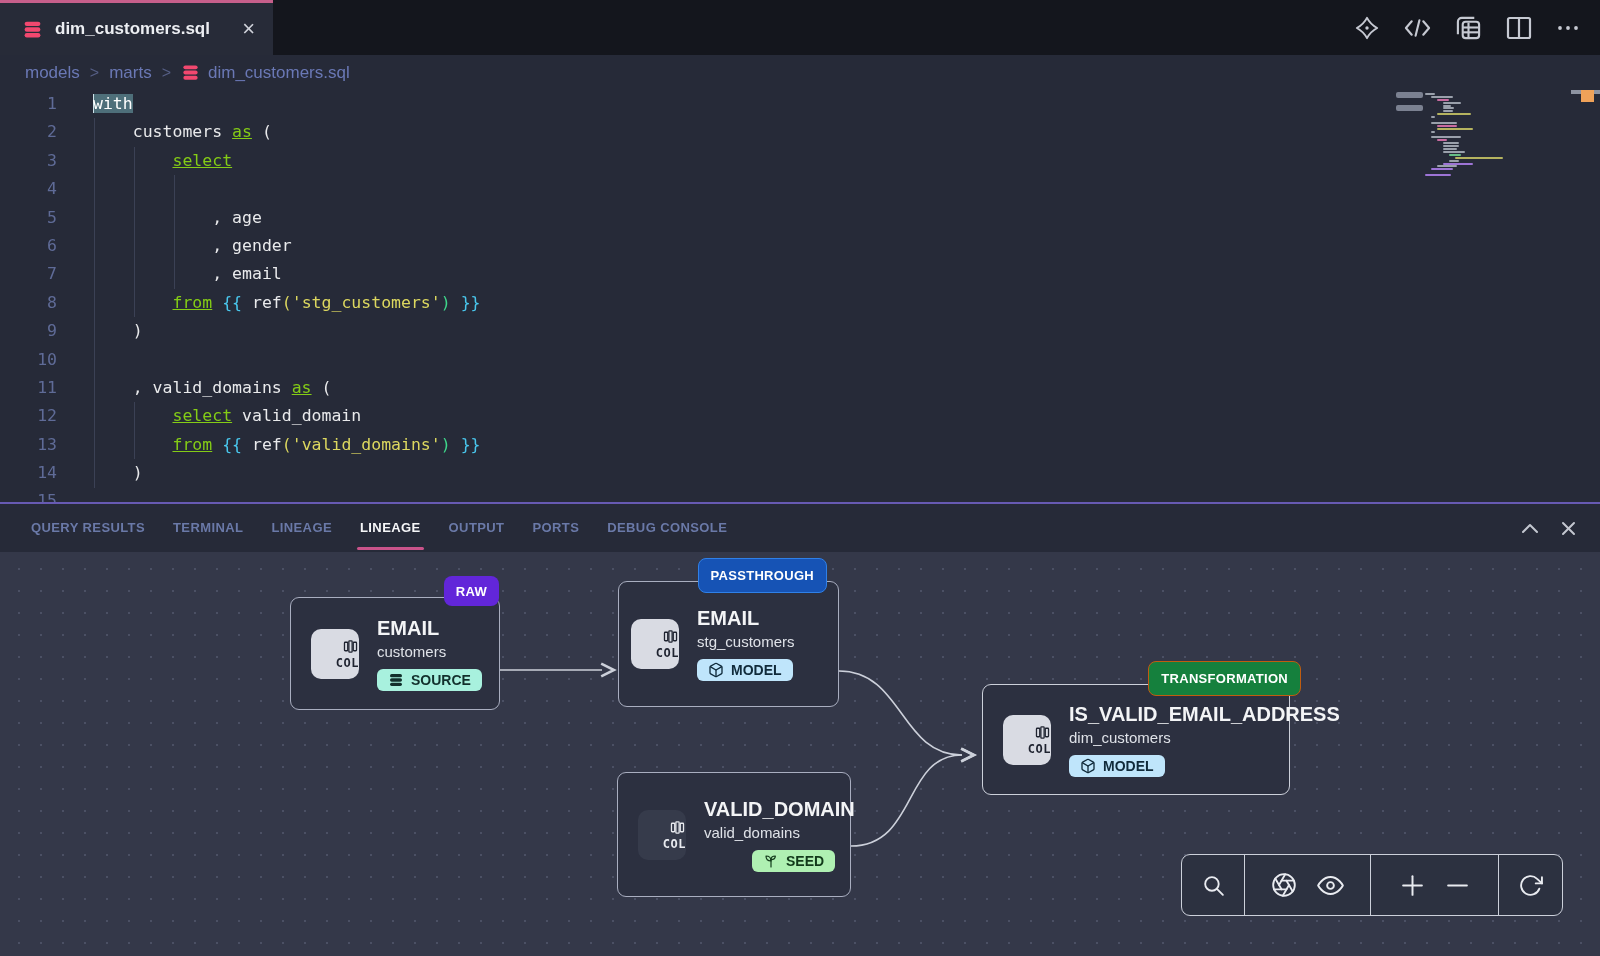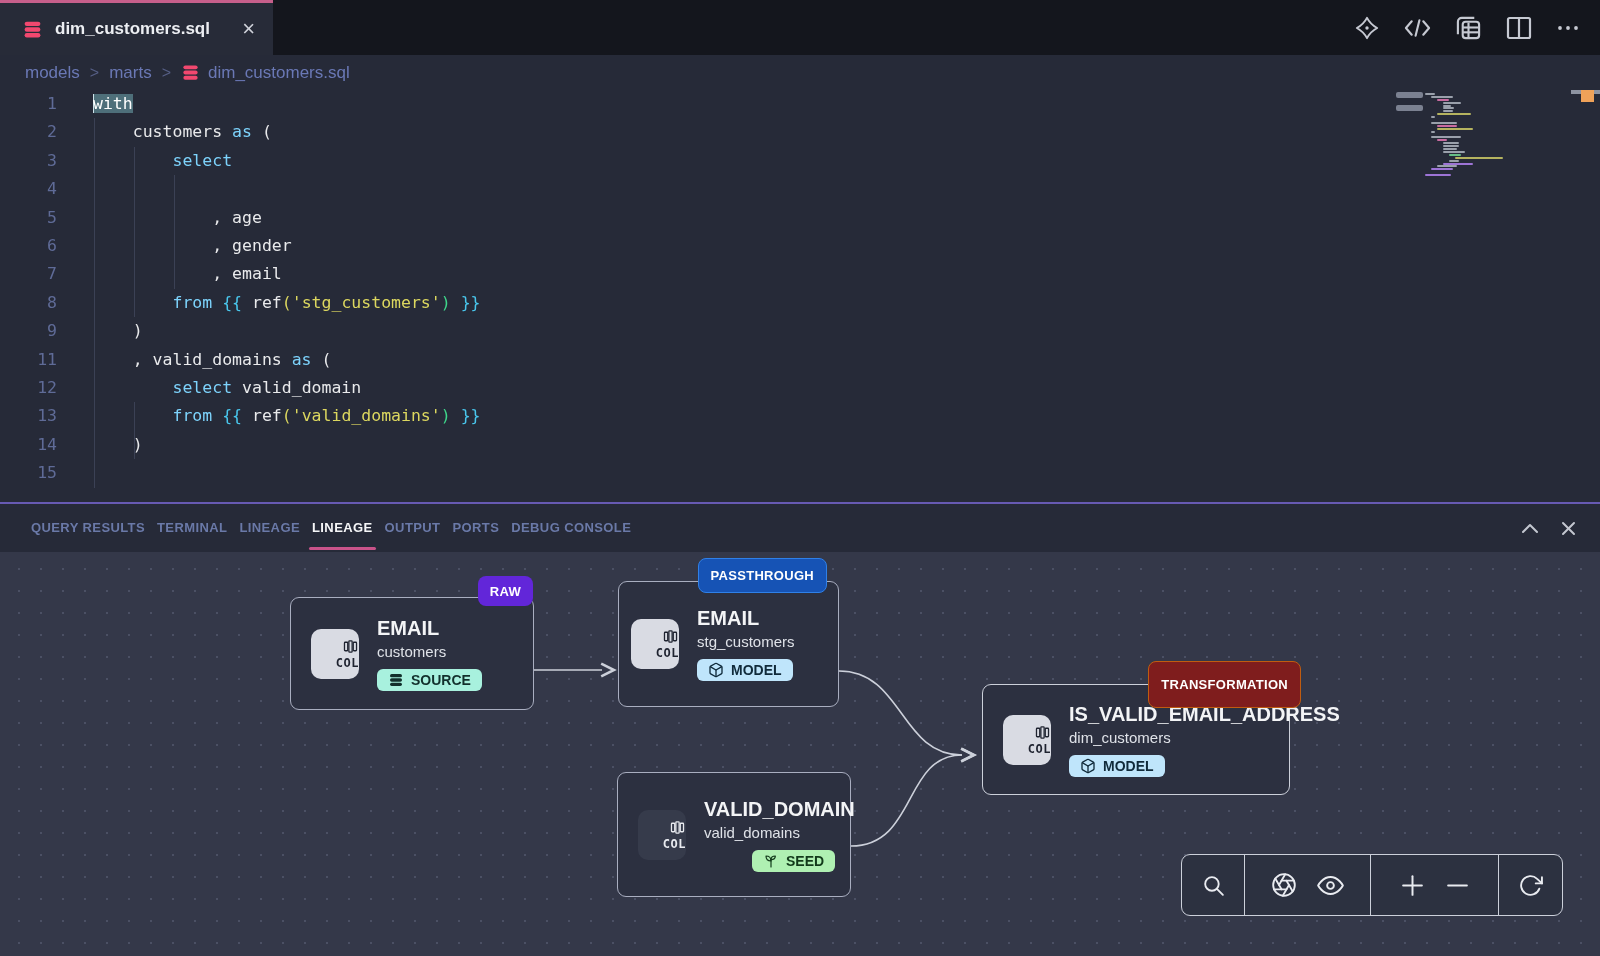--- a/index.html
+++ b/index.html
@@ -25,21 +25,21 @@
   .crumb { cursor:pointer; }
   .crumb-file { display:flex; align-items:center; gap:8px; }
 
   
   .editor { position:absolute; left:0; top:90px; width:1600px; height:412px; background:#262a38; overflow:hidden; }
   .code-line { display:flex; height:28.4px; line-height:28.4px; white-space:pre;
                font-family:"DejaVu Sans Mono",monospace; font-size:16.5px; }
   .ln { width:57px; text-align:right; color:#5f6b97; flex:0 0 57px; }
   .lc { padding-left:36px; }
   .tk-w  { color:#e9eaec; }
-  .tk-kw { color:#7dd3fc; }
+  .tk-kw { color:#84cc16;text-decoration:underline; }
   .tk-cy { color:#49c6ec; }
   .tk-yl { color:#dcd75f; }
   .tk-gr { color:#3ed68a; }
   .tk-sel{ color:#ffffff; background:#4e6f7a; box-shadow:inset 1px 0 0 #cfe3ea; }
   .indent-guide { position:absolute; width:1px; background:#3b4155; }
   .ig1 { left:94px;  top:28.4px;  height:369.2px; }
   .ig2 { left:134px; top:56.8px;  height:170.4px; }
   .ig3 { left:174px; top:85.2px;  height:113.6px; }
   .ig4 { left:134px; top:312.4px; height:56.8px; }
 
@@ -64,21 +64,21 @@
 
   
   .canvas { position:absolute; left:0; top:48px; width:1600px; height:404px; background:#343849;
             background-image:radial-gradient(circle,#4b5064 1.3px,transparent 1.4px);
             background-size:22px 22px; background-position:8px 6px; }
   .edges { position:absolute; left:0; top:0; width:1600px; height:404px; }
 
   .node { position:absolute; background:#2c3040; border:1.4px solid #a9aec0; border-radius:9px;
           display:flex; align-items:center; gap:18px; padding:0 18px 0 20px; cursor:pointer; }
   .node.bright { border-color:#ccd0da; }
-  .n1 { left:290px; top:45px;  width:244px; height:113px; }
+  .n1 { left:290px; top:45px;  width:210px; height:113px; }
   .n2 { left:618px; top:29px;  width:221px; height:126px;padding-left:12px; }
   .n3 { left:617px; top:220px; width:234px; height:125px; }
   .n4 { left:982px; top:132px; width:308px; height:111px; }
 
   .chip { flex:0 0 48px; height:50px; border-radius:10px; display:flex; flex-direction:column;
           align-items:flex-end; justify-content:center; gap:1px; cursor:pointer; }
   .chip-light { background:#d9dbe3; color:#1f2330; }
   .chip-dark  { background:#363b4b; color:#e8eaef; }
   .chip .chip-label { font-size:12px; font-weight:700; letter-spacing:.5px;
           font-family:"DejaVu Sans Mono",monospace; }
@@ -89,21 +89,21 @@
   .node-badge { margin-top:9px; align-self:flex-start; display:inline-flex; align-items:center; gap:7px;
                 border-radius:6px; padding:3px 11px; font-size:14px; font-weight:600; }
   .badge-source { background:#a8f1de; color:#12302c; }
   .badge-model  { background:#bfe5fb; color:#102a3a; }
   .badge-seed   { background:#aff0b2; color:#123a1a;margin-left:48px; }
 
   .node-tag { position:absolute; color:#ffffff; font-size:13px; font-weight:600; letter-spacing:.3px;
               border-radius:8px; display:flex; align-items:center; padding:0 12px; }
   .tag-raw   { top:-22px; right:0;     height:30px; background:#6226d9; }
   .tag-pass  { top:-24px; right:11px;  height:35px; background:#1653b5; border:1.5px solid #2f80e8; }
-  .tag-trans { top:-24px; right:-12px; height:47px; background:#7f1d1d; border:1.5px solid #c05c10; }
+  .tag-trans { top:-24px; right:-12px; height:35px; background:#15803d; border:1.5px solid #c05c10; }
 
   
   .graph-toolbar { position:absolute; left:1181px; top:302px; width:382px; height:62px;
                    background:#2c3140; border:1.4px solid #ccd0da; border-radius:9px;
                    display:flex; overflow:hidden; }
   .gt-seg { display:flex; align-items:center; justify-content:center; gap:20px; }
   .gt-seg + .gt-seg { border-left:1.4px solid #ccd0da; }
   .gt-s1 { width:62px; } .gt-s2 { width:126px; } .gt-s3 { width:128px; } .gt-s4 { flex:1; }
   .gt-btn { display:flex; align-items:center; justify-content:center; cursor:pointer; color:#e9ebf0; }
 
@@ -183,20 +183,21 @@
   <div>
       <div class="code-line"><span class="ln">1</span><span class="lc"><span class="tk-sel">with</span></span></div>
       <div class="code-line"><span class="ln">2</span><span class="lc"><span class="tk-w">    customers </span><span class="tk-kw">as</span><span class="tk-w"> (</span></span></div>
       <div class="code-line"><span class="ln">3</span><span class="lc"><span class="tk-w">        </span><span class="tk-kw">select</span></span></div>
       <div class="code-line"><span class="ln">4</span></div>
       <div class="code-line"><span class="ln">5</span><span class="lc"><span class="tk-w">            , age</span></span></div>
       <div class="code-line"><span class="ln">6</span><span class="lc"><span class="tk-w">            , gender</span></span></div>
       <div class="code-line"><span class="ln">7</span><span class="lc"><span class="tk-w">            , email</span></span></div>
       <div class="code-line"><span class="ln">8</span><span class="lc"><span class="tk-w">        </span><span class="tk-kw">from</span><span class="tk-w"> </span><span class="tk-cy">{{</span><span class="tk-w"> ref</span><span class="tk-yl">(</span><span class="tk-yl">'stg_customers'</span><span class="tk-gr">)</span><span class="tk-w"> </span><span class="tk-cy">}}</span></span></div>
       <div class="code-line"><span class="ln">9</span><span class="lc"><span class="tk-w">    )</span></span></div>
+      <div class="code-line"><span class="ln">10</span><span class="lc"></span></div>
       <div class="code-line"><span class="ln">11</span><span class="lc"><span class="tk-w">    , valid_domains </span><span class="tk-kw">as</span><span class="tk-w"> (</span></span></div>
       <div class="code-line"><span class="ln">12</span><span class="lc"><span class="tk-w">        </span><span class="tk-kw">select</span><span class="tk-w"> valid_domain</span></span></div>
       <div class="code-line"><span class="ln">13</span><span class="lc"><span class="tk-w">        </span><span class="tk-kw">from</span><span class="tk-w"> </span><span class="tk-cy">{{</span><span class="tk-w"> ref</span><span class="tk-yl">(</span><span class="tk-yl">'valid_domains'</span><span class="tk-gr">)</span><span class="tk-w"> </span><span class="tk-cy">}}</span></span></div>
       <div class="code-line"><span class="ln">14</span><span class="lc"><span class="tk-w">    )</span></span></div>
       <div class="code-line"><span class="ln">15</span><span class="lc"></span></div>
     </div>
   <div class="indent-guide ig1"></div>
   <div class="indent-guide ig2"></div>
   <div class="indent-guide ig3"></div>
   <div class="indent-guide ig4"></div>
@@ -230,21 +231,21 @@
       <div class="mm-bar" style="top: 84.1px; left: 2px; width: 26px; background: rgb(157, 116, 214);"></div>
     </div>
   <div class="mm-deco" style="left:1396px; top:2px;"></div>
   <div class="mm-deco" style="left:1396px; top:15px;"></div>
   <div class="ruler-bar"></div>
   <div class="ruler-marker"></div>
 </div>
 
 <div class="panel">
   <div class="panel-bar">
-    <div style="display:flex; align-items:center; gap:10px;">
+    <div style="display:flex; align-items:center; gap:26px;">
         <span class="panel-tab">QUERY RESULTS</span>
         <span class="panel-tab">TERMINAL</span>
         <span class="panel-tab">LINEAGE</span>
         <span class="panel-tab active">LINEAGE</span>
         <span class="panel-tab">OUTPUT</span>
         <span class="panel-tab">PORTS</span>
         <span class="panel-tab">DEBUG CONSOLE</span>
       </div>
     <div class="panel-bar-actions">
       <span class="act">

